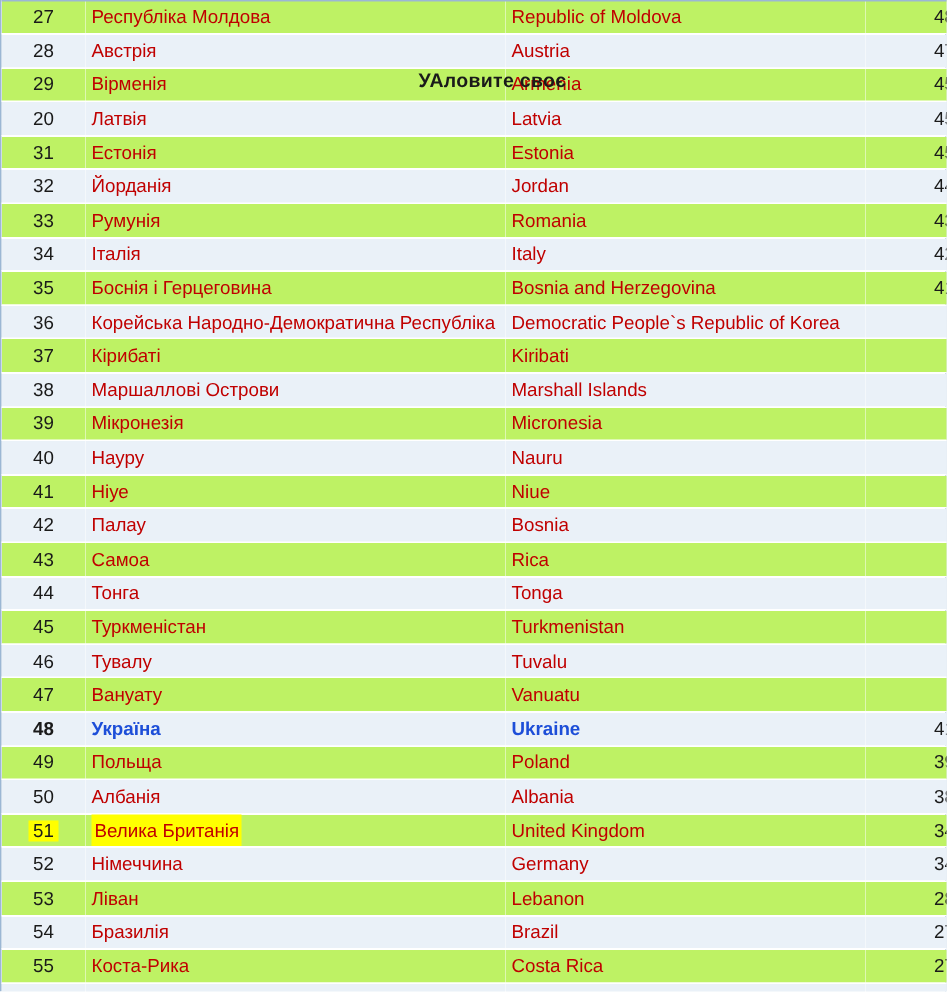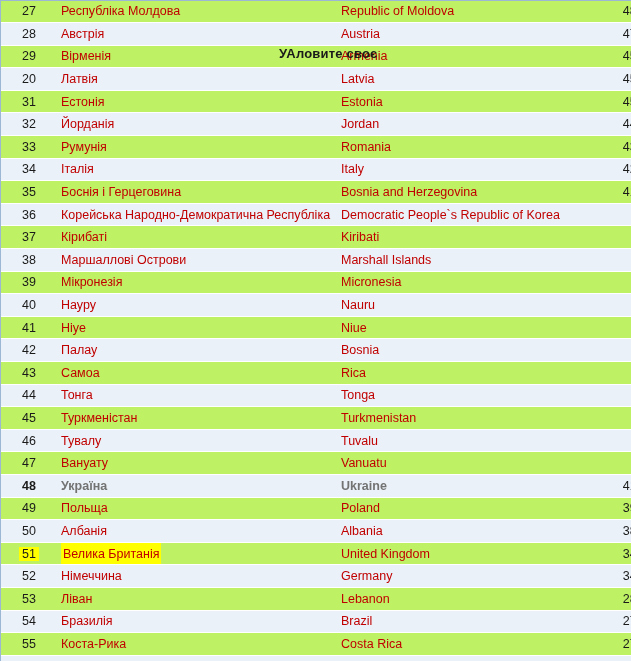--- a/index.html
+++ b/index.html
@@ -67,21 +67,21 @@
     padding-right: 10px;
     color: #1a1a1a;
   }
   tr.highlight-row td.c-rank,
   tr.highlight-row td.c-ua,
   tr.highlight-row td.c-en {
     font-weight: bold;
   }
   tr.highlight-row td.c-ua,
   tr.highlight-row td.c-en {
-    color: #737373;
+    color: #1d4ed8;
   }
   tr.highlight-row td.c-val {
     font-weight: normal;
   }
   .mark {
     background: #ffff00;
     padding: 18px 2px;
   }
   td.c-rank .mark {
     padding: 0 3px;

